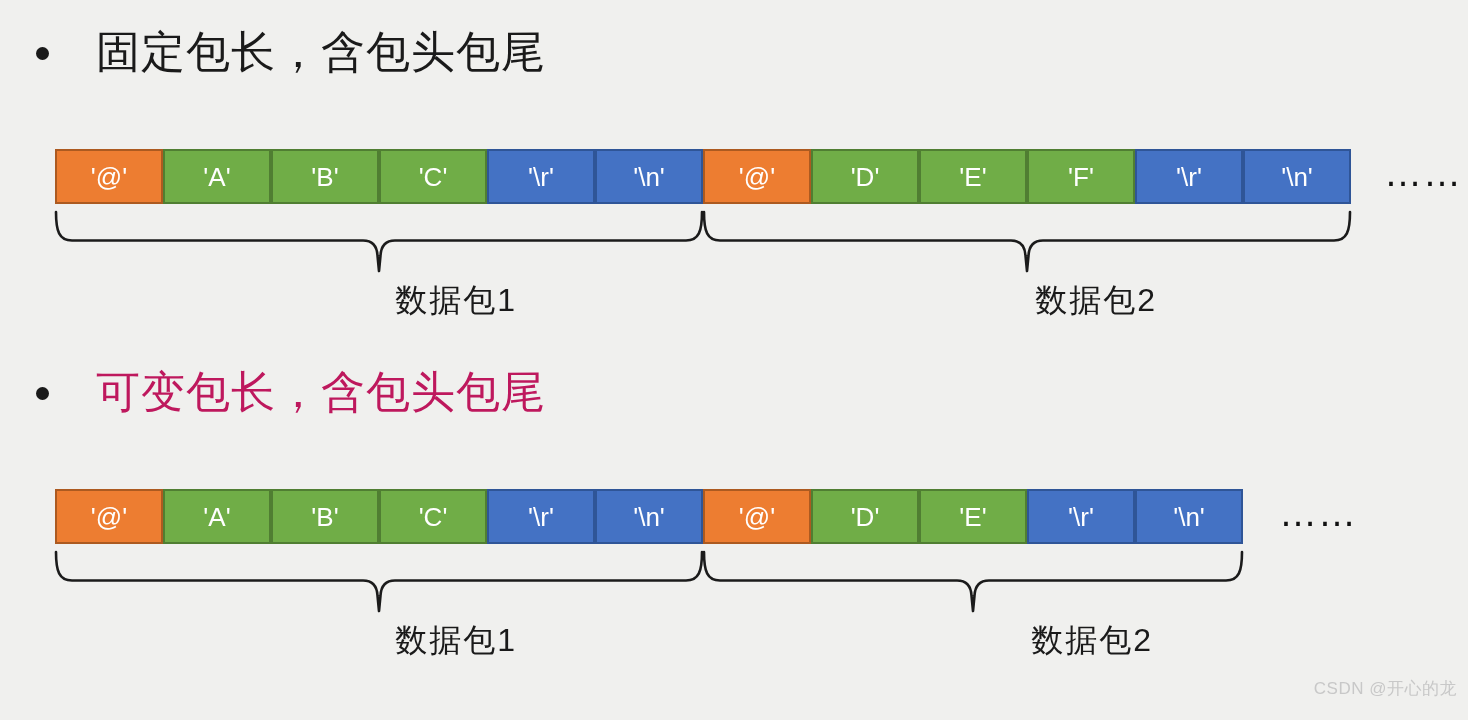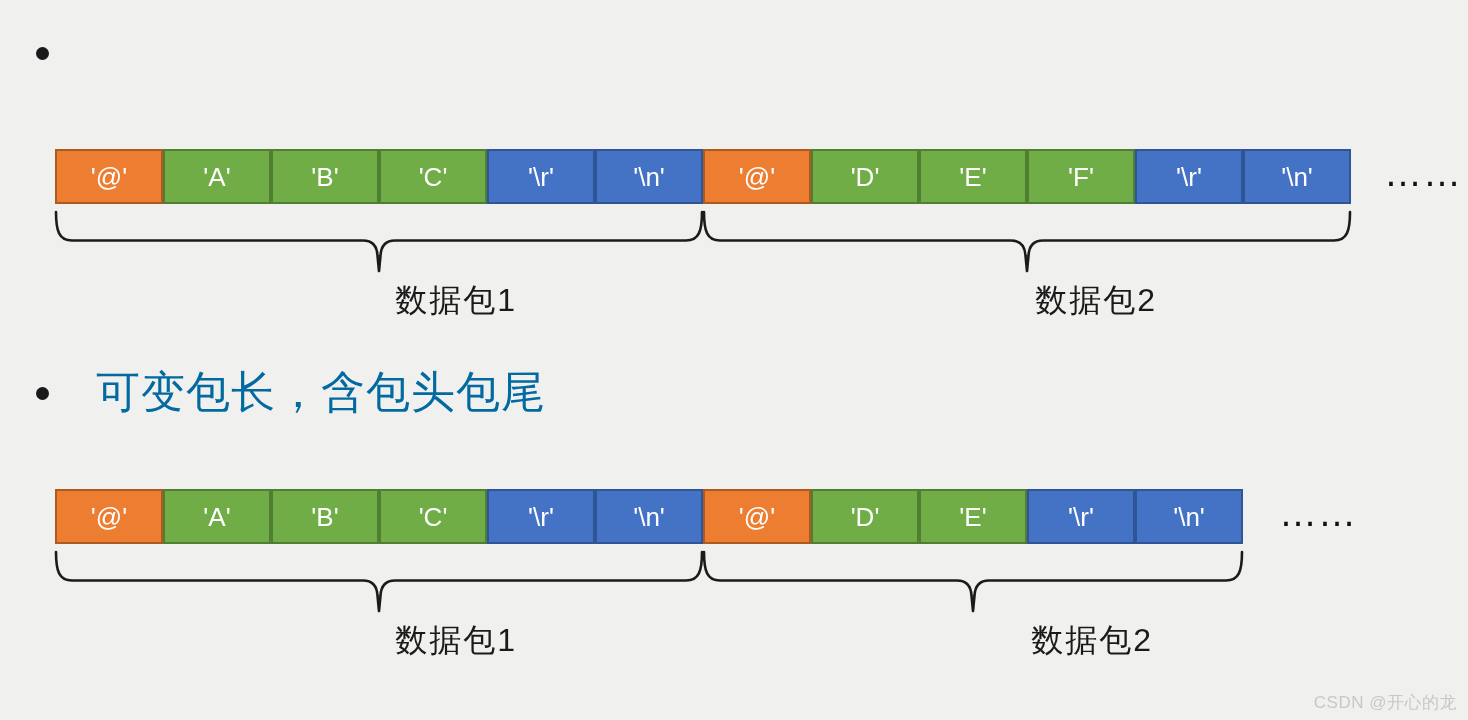--- a/index.html
+++ b/index.html
@@ -41,31 +41,32 @@
   .packet-label {
     position: absolute; top: 279px; width: 260px;
     text-align: right; font-size: 32px; color: #1a1a1a;
     letter-spacing: 2px; white-space: nowrap;
   }
   .ellipsis {
     position: absolute; top: 146px; height: 55px; line-height: 55px;
     font-size: 38px; color: #111; letter-spacing: 1px; white-space: nowrap;
   }
   .watermark {
-    position: absolute; right: 11px; bottom: 6px;
+    position: absolute; right: 11px; bottom: 20px;
     font-size: 17px; letter-spacing: 0.5px;
   }
 </style>
 </head>
 <body style="background: rgb(240, 240, 238);">
 
 <div class="canvas">
 
   <section class="pkt-section" style="top:0">
     <span class="bullet"></span>
+    <h2 class="title" style="color: rgb(26, 26, 26);">固定包长，含包头包尾</h2>
     <div class="bar">
         <div class="byte-cell" style="background: rgb(237, 125, 49); border-color: rgb(172, 90, 32); color: rgb(255, 255, 255);">'@'</div>
         <div class="byte-cell" style="background: rgb(112, 173, 71); border-color: rgb(80, 126, 50); color: rgb(255, 255, 255);">'A'</div>
         <div class="byte-cell" style="background: rgb(112, 173, 71); border-color: rgb(80, 126, 50); color: rgb(255, 255, 255);">'B'</div>
         <div class="byte-cell" style="background: rgb(112, 173, 71); border-color: rgb(80, 126, 50); color: rgb(255, 255, 255);">'C'</div>
         <div class="byte-cell" style="background: rgb(68, 114, 196); border-color: rgb(47, 85, 151); color: rgb(255, 255, 255);">'\r'</div>
         <div class="byte-cell" style="background: rgb(68, 114, 196); border-color: rgb(47, 85, 151); color: rgb(255, 255, 255);">'\n'</div>
         <div class="byte-cell" style="background: rgb(237, 125, 49); border-color: rgb(172, 90, 32); color: rgb(255, 255, 255);">'@'</div>
         <div class="byte-cell" style="background: rgb(112, 173, 71); border-color: rgb(80, 126, 50); color: rgb(255, 255, 255);">'D'</div>
         <div class="byte-cell" style="background: rgb(112, 173, 71); border-color: rgb(80, 126, 50); color: rgb(255, 255, 255);">'E'</div>
@@ -77,21 +78,21 @@
     <svg class="braces" width="1468" height="340" viewBox="0 0 1468 340">
         <path d="M 56 212 C 56 231, 59 240.5, 72 240.5 L 363 240.5 C 374 240.5, 377 247.5, 377.5 255.5 L 379 271 L 380.5 255.5 C 381 247.5, 384 240.5, 395 240.5 L 686 240.5 C 699 240.5, 702 231, 702 212" fill="none" stroke="#1b1b1b" stroke-width="2.6" stroke-linecap="round" stroke-linejoin="round"></path>
         <path d="M 704 212 C 704 231, 707 240.5, 720 240.5 L 1011 240.5 C 1022 240.5, 1025 247.5, 1025.5 255.5 L 1027 271 L 1028.5 255.5 C 1029 247.5, 1032 240.5, 1043 240.5 L 1334 240.5 C 1347 240.5, 1350 231, 1350 212" fill="none" stroke="#1b1b1b" stroke-width="2.6" stroke-linecap="round" stroke-linejoin="round"></path>
       </svg>
   <div class="packet-label" style="left: 257px; color: rgb(26, 26, 26);">数据包1</div>
       <div class="packet-label" style="left: 897px; color: rgb(26, 26, 26);">数据包2</div>
     </section>
 
   <section class="pkt-section" style="top:340px">
     <span class="bullet"></span>
-    <h2 class="title" style="color: #0369a1;">可变包长，含包头包尾</h2>
+    <h2 class="title" style="color: #be185d;">可变包长，含包头包尾</h2>
     <div class="bar">
         <div class="byte-cell" style="background: rgb(237, 125, 49); border-color: rgb(172, 90, 32); color: rgb(255, 255, 255);">'@'</div>
         <div class="byte-cell" style="background: rgb(112, 173, 71); border-color: rgb(80, 126, 50); color: rgb(255, 255, 255);">'A'</div>
         <div class="byte-cell" style="background: rgb(112, 173, 71); border-color: rgb(80, 126, 50); color: rgb(255, 255, 255);">'B'</div>
         <div class="byte-cell" style="background: rgb(112, 173, 71); border-color: rgb(80, 126, 50); color: rgb(255, 255, 255);">'C'</div>
         <div class="byte-cell" style="background: rgb(68, 114, 196); border-color: rgb(47, 85, 151); color: rgb(255, 255, 255);">'\r'</div>
         <div class="byte-cell" style="background: rgb(68, 114, 196); border-color: rgb(47, 85, 151); color: rgb(255, 255, 255);">'\n'</div>
         <div class="byte-cell" style="background: rgb(237, 125, 49); border-color: rgb(172, 90, 32); color: rgb(255, 255, 255);">'@'</div>
         <div class="byte-cell" style="background: rgb(112, 173, 71); border-color: rgb(80, 126, 50); color: rgb(255, 255, 255);">'D'</div>
         <div class="byte-cell" style="background: rgb(112, 173, 71); border-color: rgb(80, 126, 50); color: rgb(255, 255, 255);">'E'</div>

